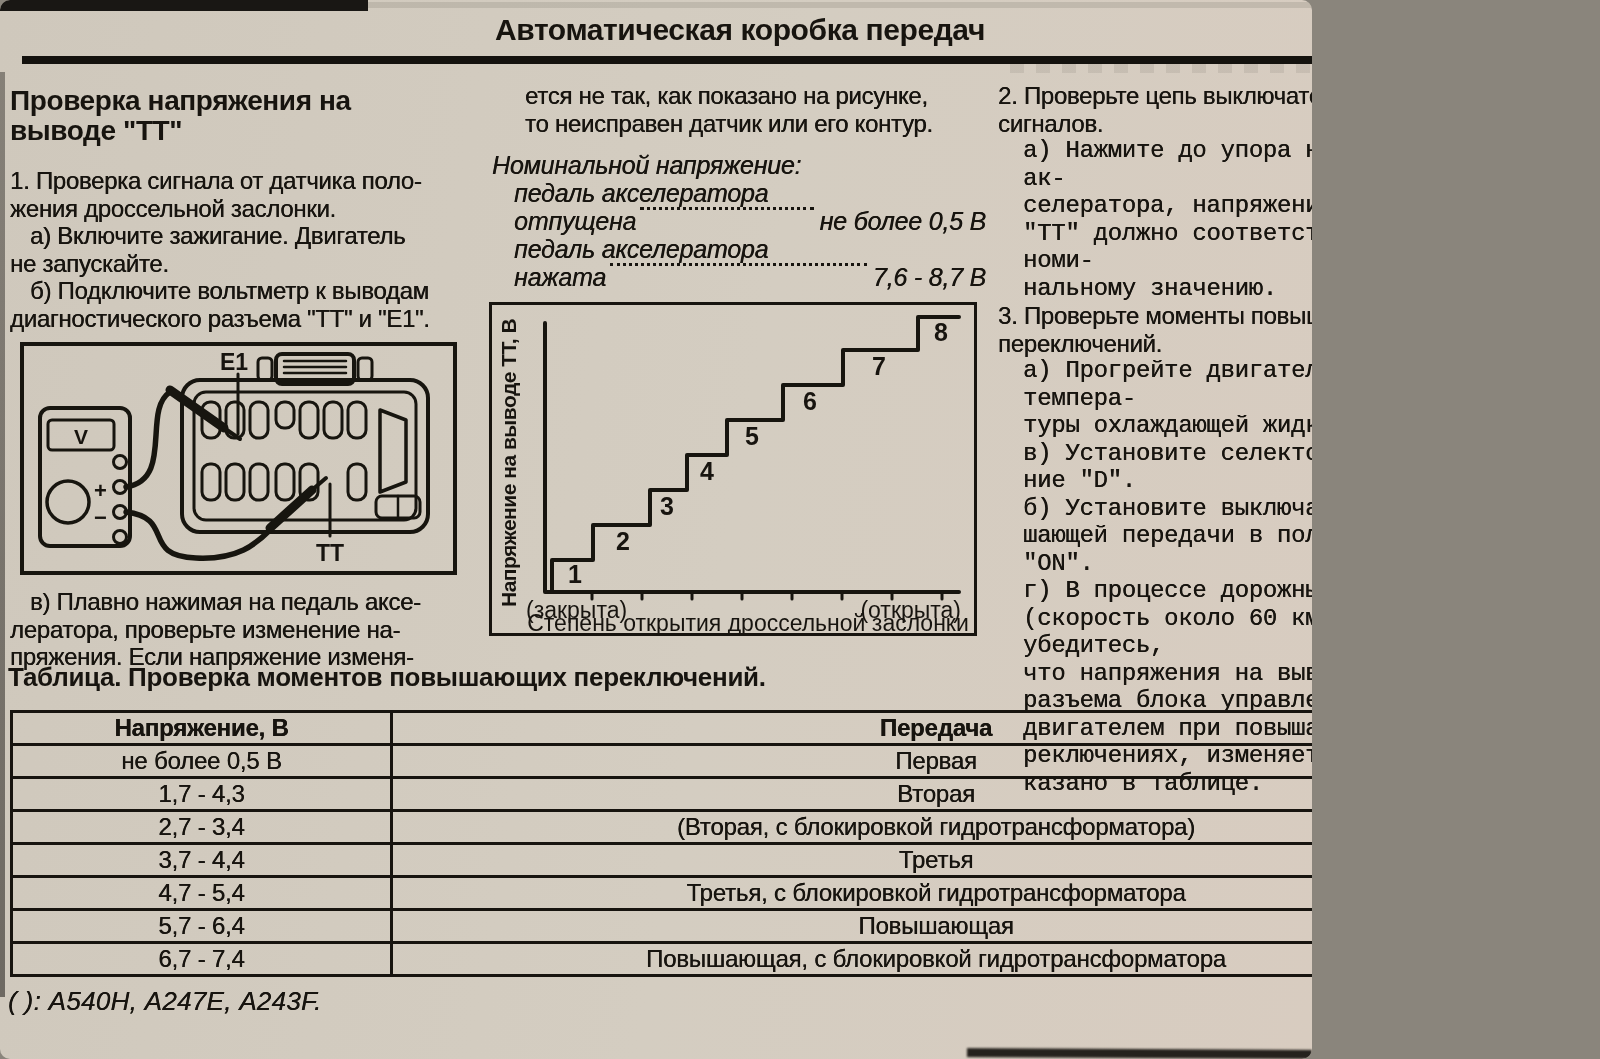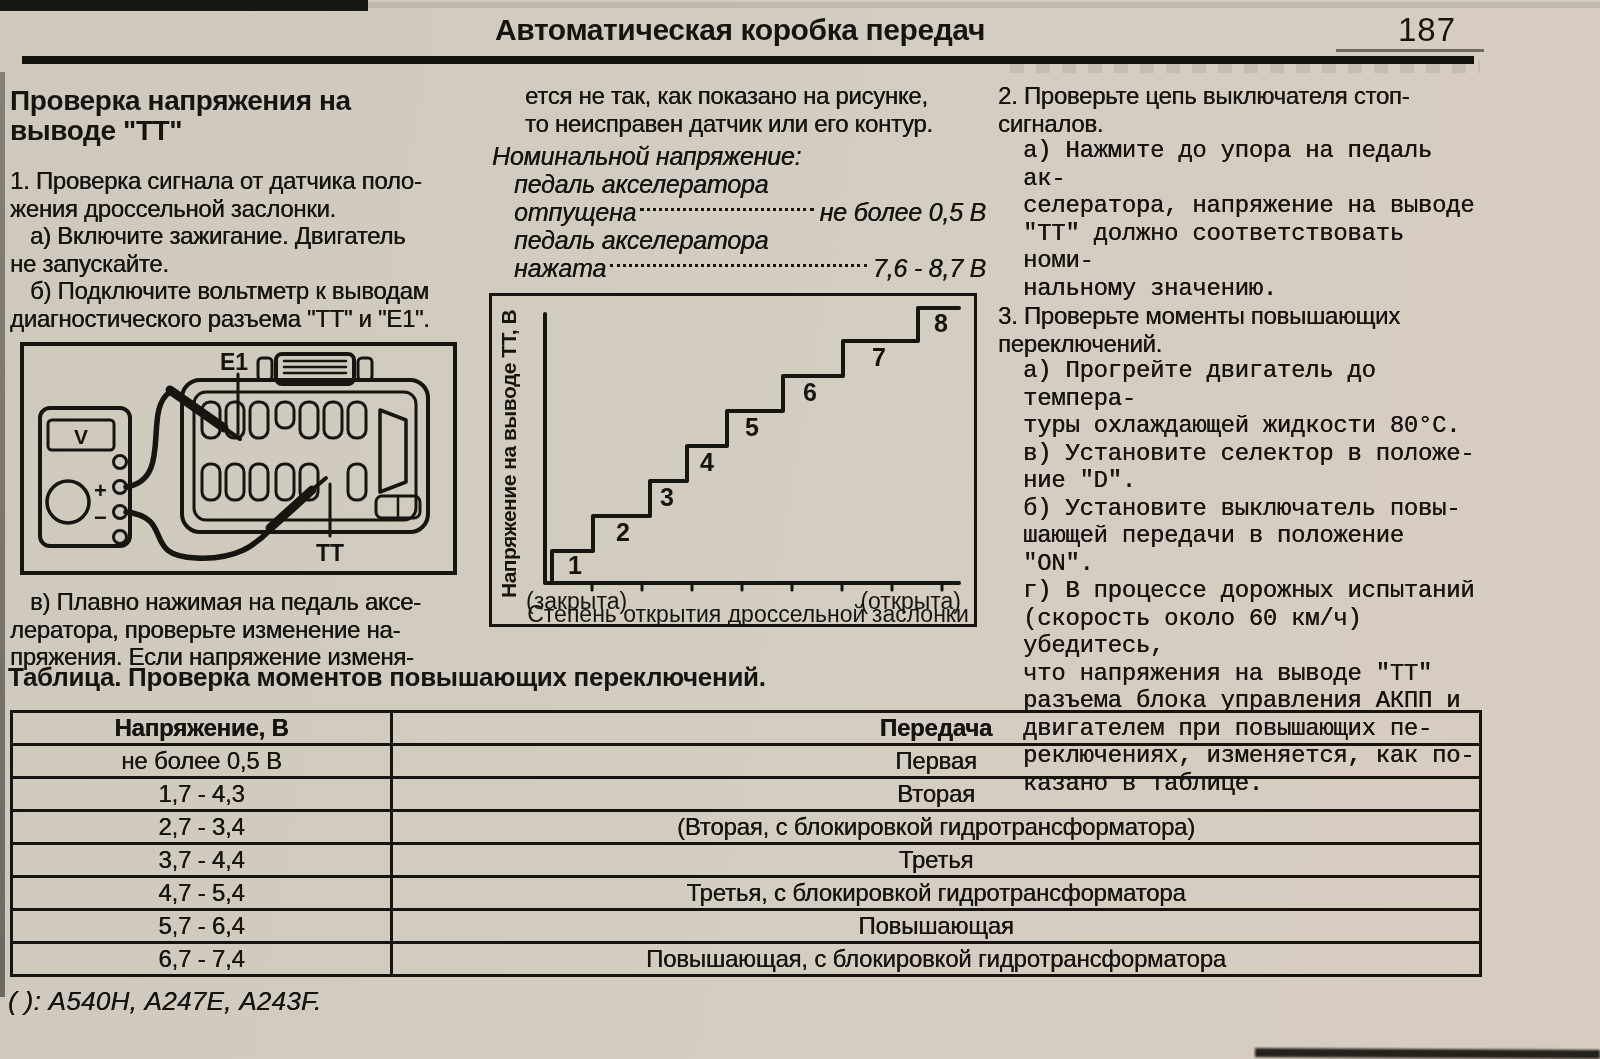--- a/index.html
+++ b/index.html
@@ -1,19 +1,19 @@
 <!DOCTYPE html>
 <html><head>
 <meta charset="utf-8">
 <style>
   html,body{margin:0;padding:0;background:#8a857c;}
   .page{
-    position:relative;width:1600px;height:1059px;overflow:hidden;
+    position:relative;width:1312px;height:1059px;overflow:hidden;
     background:linear-gradient(100deg,#cfc8bc 0%,#d4cdc1 55%,#d8ccc0 100%);
-    color:#17140f;font-family:"Liberation Sans",sans-serif;
+    color:#17140f;font-family:"Liberation Sans",sans-serif;border-radius:10px;
     -webkit-font-smoothing:antialiased;
   }
   .artifact{position:absolute;}
   .topbar{left:0;top:0;width:368px;height:11px;background:#191714;}
   .topfaint{left:368px;top:2px;width:1232px;height:6px;background:#9b958a;opacity:.35;}
   .leftedge{left:0;top:72px;width:5px;height:925px;background:linear-gradient(#54504a,#2c2925);opacity:.6;}
   .botsmudge{right:0;bottom:1px;width:345px;height:9px;background:#25221d;filter:blur(1.2px);transform:rotate(.3deg);}
   .ghost{left:1010px;top:61px;width:470px;height:12px;opacity:.10;
     background:repeating-linear-gradient(90deg,#3a362f 0 14px,transparent 14px 26px);}
 
@@ -30,23 +30,23 @@
 
   .h1{font-size:28px;line-height:30px;font-weight:bold;margin:4px 0 21px 0;letter-spacing:-.4px;white-space:pre-line;}
   p.b{font-size:24px;line-height:27.5px;margin:0;letter-spacing:-.3px;white-space:pre-line;
       text-shadow:.35px 0 0 currentColor;}
   .ind{text-indent:20px;}
   .bind{padding-left:25px;font-family:Liberation Mono, monospace;}
 
   .figbox{position:relative;margin:10px 0 0 10px;width:429px;height:225px;border:4px solid #17150f;background:transparent;}
   .chartbox{position:relative;margin:11px 0 0 -3px;width:482px;height:328px;border:3px solid #17140f;}
 
-  .nominal{font-style:italic;font-size:25px;line-height:28px;letter-spacing:-.2px;margin-top:5px;
+  .nominal{font-style:italic;font-size:25px;line-height:28px;letter-spacing:-.2px;margin-top:14px;
       text-shadow:.35px 0 0 currentColor;}
-  .nom-row{display:flex;align-items:center;padding-left:22px;}
+  .nom-row{display:flex;align-items:flex-start;padding-left:22px;}
   .nom-leader{flex:1;border-bottom:3px dotted #17140f;margin:0 6px 5px 4px;min-width:30px;}
   .nom-val{white-space:nowrap;}
 
   .tbl-title{position:absolute;left:8px;top:662px;font-size:26px;font-weight:bold;letter-spacing:-.3px;}
   table.gear{position:absolute;left:10px;top:710px;width:1472px;border-collapse:collapse;
       font-size:24px;letter-spacing:-.2px;padding-left:44px;}
   table.gear th,table.gear td{border:3px solid #17140f;height:30px;text-align:center;padding:0 6px;
       text-shadow:.3px 0 0 currentColor;font-weight:normal;}
   table.gear th{font-weight:bold;}
   table.gear col.c1{width:380px;}

